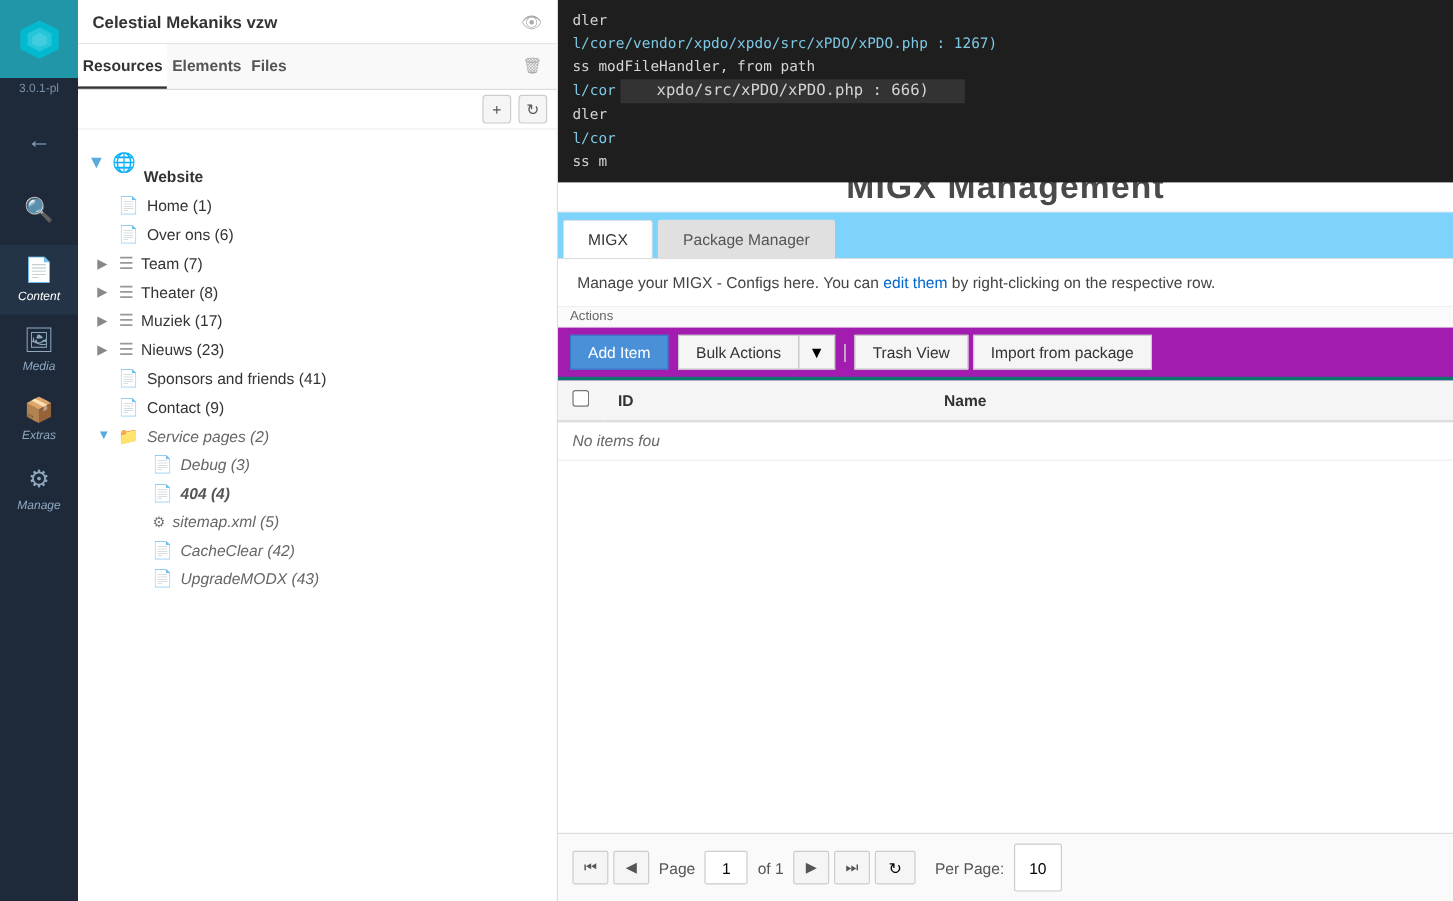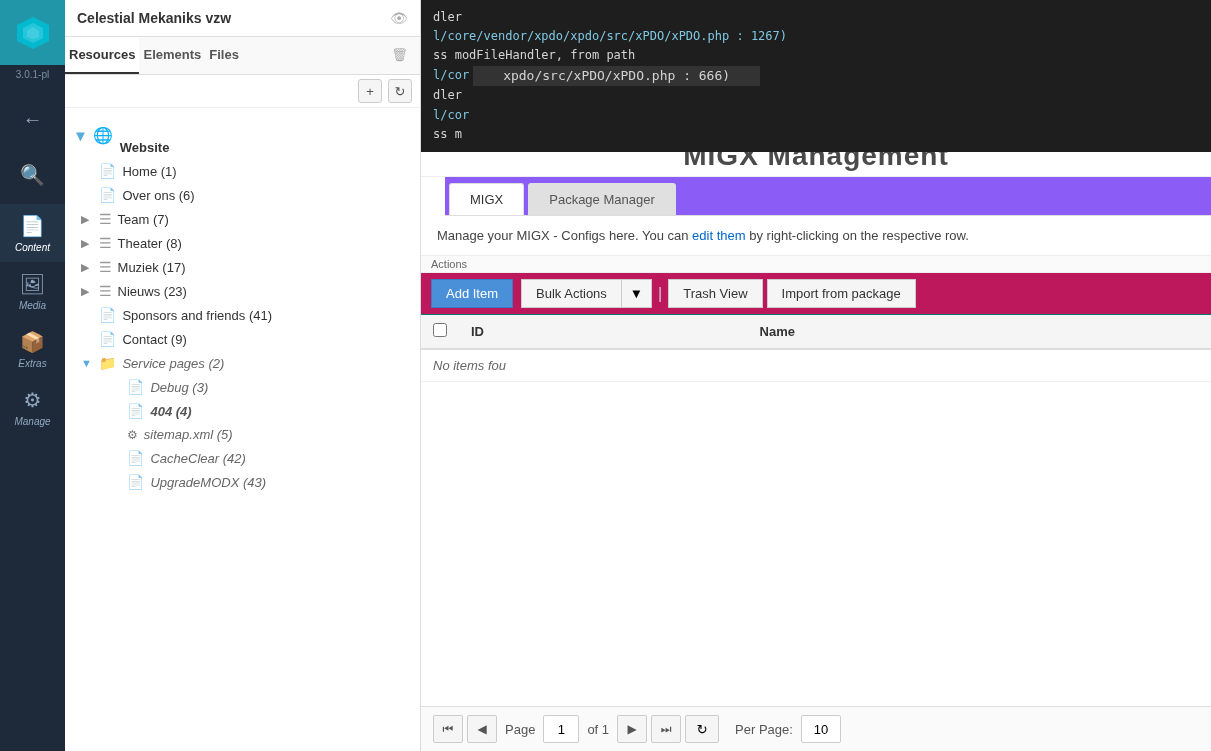--- a/index.html
+++ b/index.html
@@ -45,21 +45,21 @@
       color: #8fa8c0;
       cursor: pointer;
       gap: 4px;
     }
     .sidebar-icon-item.active { background: #243447; color: #fff; }
     .sidebar-icon-label { font-size: 10px; font-style: italic; }
     .sidebar-icon-svg { font-size: 20px; }
 
     
     .manager-panel {
-      width: 356px;
+      width: 400px;
       background: #fff;
       border-right: 1px solid #ddd;
       display: flex;
       flex-direction: column;
       flex-shrink: 0;
     }
     .manager-header {
       padding: 10px 12px;
       border-bottom: 1px solid #e0e0e0;
       display: flex;
@@ -177,23 +177,22 @@
       flex: 1;
       background: #fff;
       display: flex;
       flex-direction: column;
       overflow: hidden;
       margin-top: 130px;
     }
     .migx-tabs {
       display: flex;
       border-bottom: 1px solid #ddd;
-      background: #8b5cf6;
+      background: #7dd3fc;
       padding-top: 6px;
-      margin-left: 24px;
     }
     .migx-tab {
       padding: 8px 20px;
       font-size: 13px;
       cursor: pointer;
       color: #555;
       border: 1px solid transparent;
       margin-left: 4px;
       border-bottom: none;
       background: #e0e0e0;
@@ -210,23 +209,23 @@
       font-size: 13px;
       color: #444;
       border-bottom: 1px solid #eee;
       background: #fff;
     }
     .migx-info a { color: #0066cc; text-decoration: none; }
     .migx-actions-bar {
       display: flex;
       align-items: center;
       padding: 6px 10px;
-      border-bottom: 1px solid #0f766e;
+      border-bottom: 3px solid #0f766e;
       gap: 0;
-      background: #be185d;
+      background: #a21caf;
     }
     .migx-btn {
       padding: 6px 14px;
       font-size: 13px;
       border: 1px solid #ccc;
       background: #f5f5f5;
       cursor: pointer;
       color: #333;
     }
     .migx-btn-primary {
@@ -301,21 +300,21 @@
       width: 36px;
       height: 28px;
       border: 1px solid #ccc;
       text-align: center;
       font-size: 13px;
       border-radius: 2px;
     }
     .per-page-label { font-size: 13px; color: #555; margin-left: 12px; margin-right: 4px; }
     .per-page-input {
       width: 40px;
-      height: 28px;
+      height: 40px;
       border: 1px solid #ccc;
       text-align: center;
       font-size: 13px;
       border-radius: 2px;
     }
     .refresh-btn {
       width: 34px;
       height: 28px;
       border: 1px solid #ccc;
       background: #f5f5f5;

